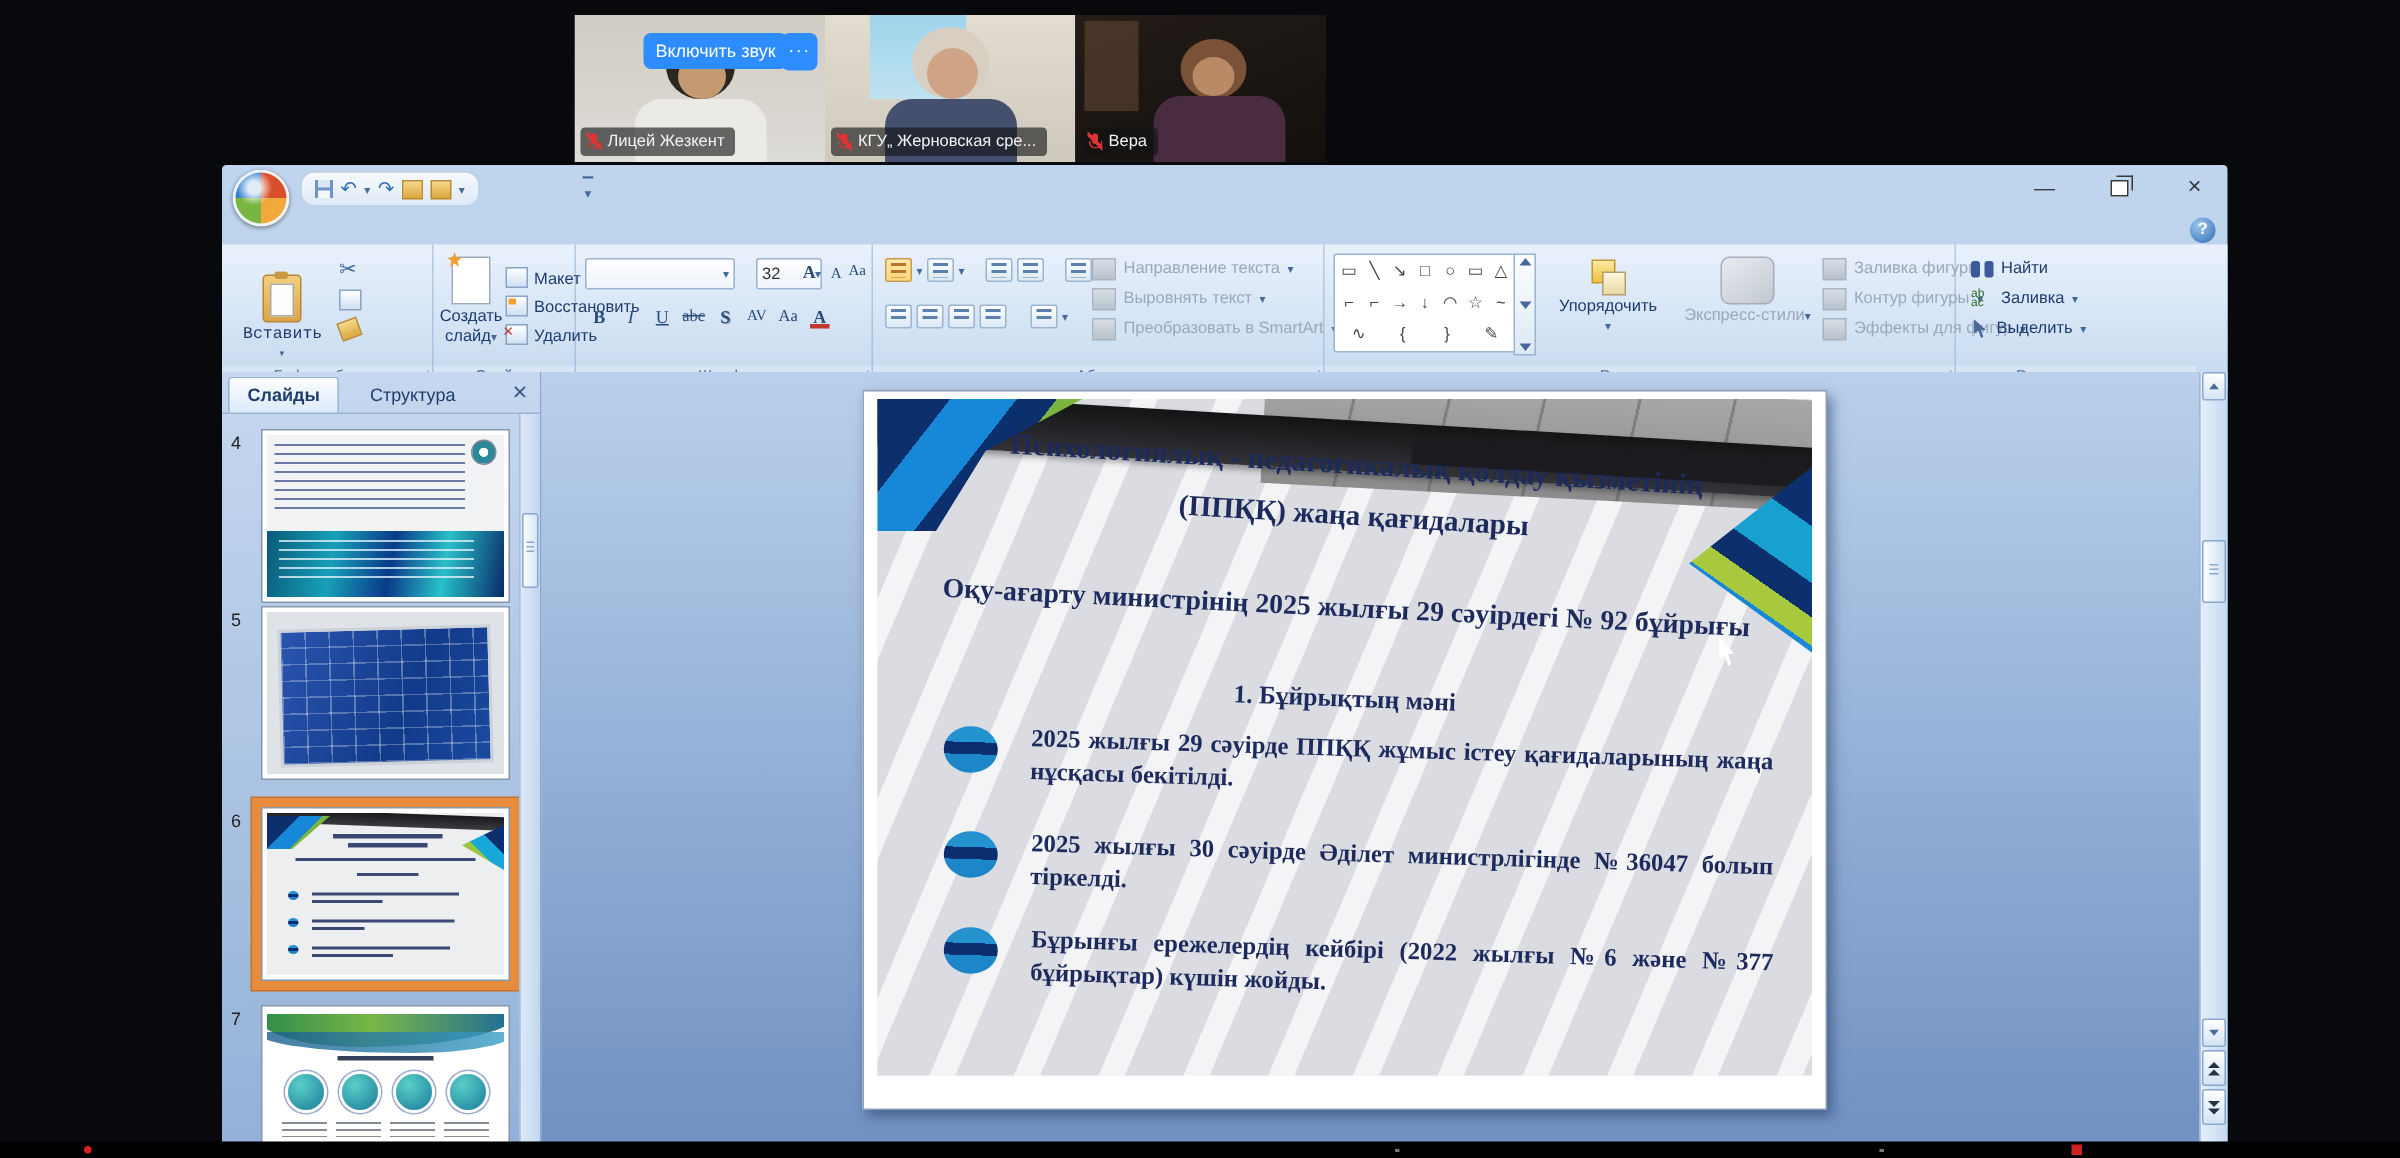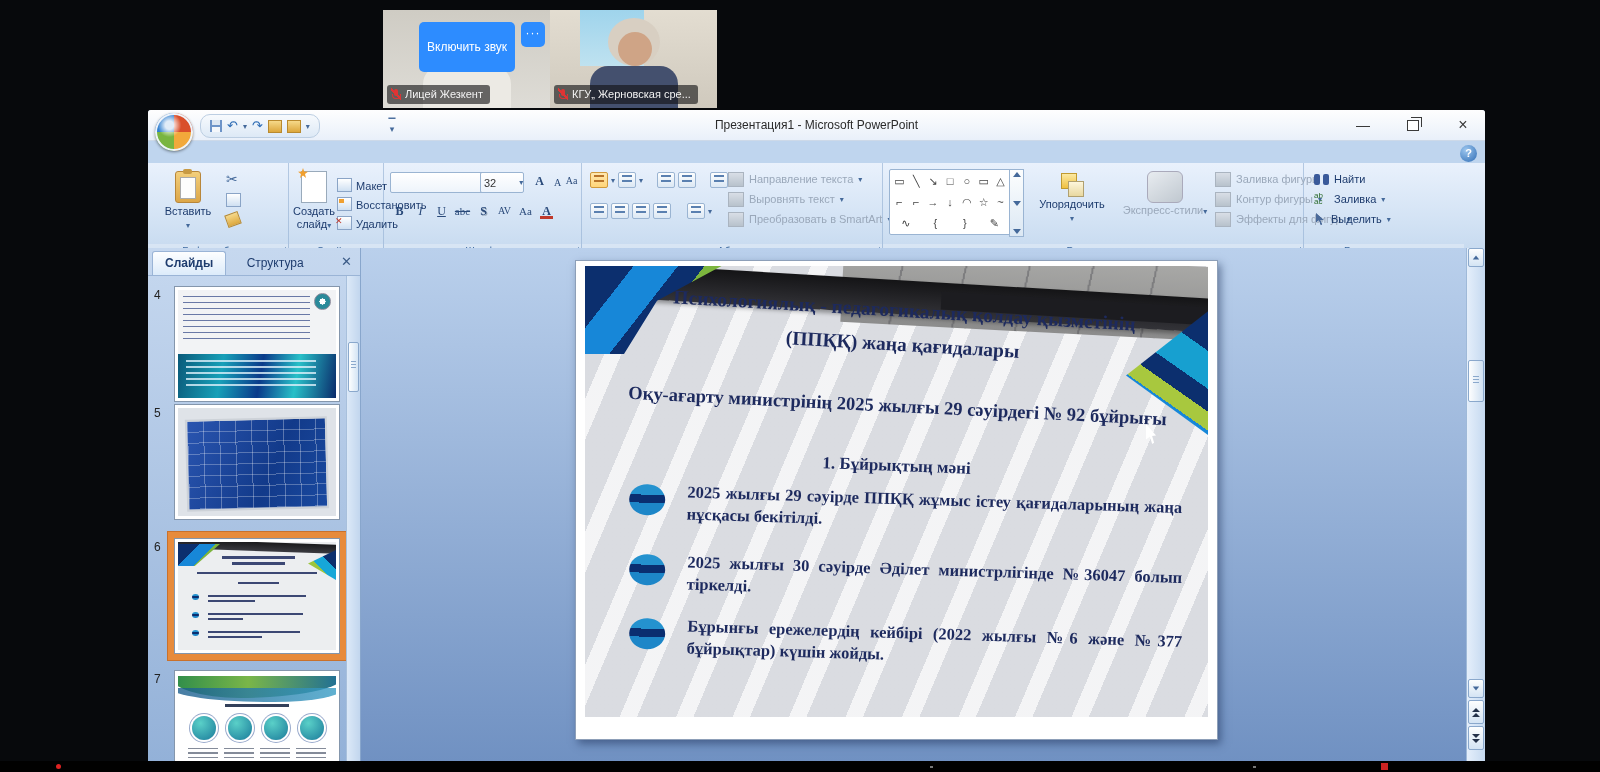--- a/index.html
+++ b/index.html
@@ -41,22 +41,22 @@
   .t5 .face{left:102px;top:30px;width:24px;height:22px;background:#c09a78;}
   .t5 .body{left:84px;top:50px;width:60px;background:#e4e2dc;}
   .vlabel{position:absolute;left:4px;bottom:4px;display:flex;align-items:center;gap:4px;
           background:rgba(18,18,20,.62);color:#f2f2f2;font-size:11px;line-height:13px;
           padding:3px 7px 3px 4px;border-radius:3px;white-space:nowrap;max-width:152px;overflow:hidden;}
   .vlabel.nomic{padding-left:7px;}
   .mic{position:relative;width:10px;height:13px;flex:0 0 auto;}
   .mic::before{content:"";position:absolute;left:3px;top:1px;width:4px;height:7px;background:#e03434;border-radius:2px;}
   .mic::after{content:"";position:absolute;left:1px;top:6px;width:7px;height:4px;border:1px solid #e03434;border-top:none;border-radius:0 0 4px 4px;}
   .mic .slash{position:absolute;inset:0;background:linear-gradient(45deg,transparent 44%,#e03434 44% 58%,transparent 58%);}
-  .unmute{position:absolute;left:36px;top:12px;background:#2d8cff;color:#fff;font-size:12px;
-          padding:18px 8px;border-radius:5px;border:none;cursor:pointer;}
+  .unmute{position:absolute;left:46px;top:12px;background:#2d8cff;color:#fff;font-size:12px;
+          padding:5px 8px;border-radius:5px;border:none;cursor:pointer;}
   .morebtn{position:absolute;left:138px;top:12px;width:24px;height:25px;background:#2d8cff;color:#fff;
            border-radius:5px;font-size:12px;text-align:center;line-height:22px;letter-spacing:1px;}
 
   
   .ppt{position:absolute;left:148px;top:110px;width:1337px;height:652px;background:#bfd5ee;border-radius:3px 3px 0 0;}
   .tbar{position:absolute;left:0;right:0;top:0;height:30px;background:linear-gradient(#fefefe,#e9f0fa);
         border-bottom:1px solid #cdd9e8;border-radius:3px 3px 0 0;}
   .ttext{line-height:30px;text-align:center;font-size:12px;color:#2a2a2a;}
   .wc{position:absolute;top:5px;width:34px;height:20px;color:#3a3a3a;text-align:center;font-size:14px;line-height:20px;}
   .wmin{left:1198px;} .wrest{left:1248px;} .wclose{left:1298px;font-size:16px;}
@@ -259,49 +259,59 @@
           <i class="body"></i>
         </div>
       <div class="vlabel">
         <span class="mic">
             <span class="slash"></span>
           </span>
         <span>КГУ„ Жерновская сре...</span>
       </div>
     </div>
 
+    <div class="vtile">
+      <div class="vp t4">
+          <i class="hair"></i>
+          <i class="face"></i>
+          <i class="body"></i>
+        </div>
+      <div class="vlabel">
+        <span class="mic">
+            <span class="slash"></span>
+          </span>
+        <span>Вера</span>
+      </div>
+    </div>
 
   </div>
 
   <div class="ppt">
 
-    <div class="tbar">
-      <div class="ttext">Презентация1 - Microsoft PowerPoint</div>
-    </div>
     <div class="orb"></div>
     <div class="qat">
       <span class="floppy"></span>
       <span class="qi">↶</span>
         <span class="caret">▾</span>
       <span class="qi">↷</span>
       <span class="ybox"></span>
       <span class="ybox"></span>
         <span class="caret">▾</span>
     </div>
     <div class="qatmore">▔<br>▾</div>
     <div class="wc wmin">—</div>
     <div class="wc wrest"><span class="rbox"></span></div>
     <div class="wc wclose">×</div>
 
     <div class="helpbtn">?</div>
 
     <div class="ribbon">
 
       <div class="grp" style="left:0;width:140px;">
-        <div class="bigbtn" style="left:14px;top:8px;width:52px;">
+        <div class="bigbtn" style="left:14px;top:20px;width:52px;font-family:Liberation Mono, monospace;">
           <div class="clipicon"></div>
           <span>Вставить</span><br><span class="caret">▾</span>
         </div>
         <div style="position:absolute;left:78px;top:8px;display:flex;flex-direction:column;gap:6px;">
           <span style="font-size:14px;color:#44699a;">✂</span>
           <span class="mi"></span>
           <span class="ybox" style="transform:rotate(-20deg);"></span>
         </div>
         <div class="glabel">Буфер обмена</div>
         <span class="dl"></span>
@@ -328,21 +338,21 @@
             </div>
         </div>
         <div class="glabel">Слайды</div>
       </div>
 
       <div class="grp" style="left:236px;width:197px;">
         <div class="combo" style="position:absolute;left:6px;top:9px;width:92px;">
             <span></span>
             <span class="caret">▾</span>
           </div>
-        <div class="combo" style="position:absolute;left:96px;top:9px;width:36px;gap:20px;">
+        <div class="combo" style="position:absolute;left:120px;top:9px;width:36px;gap:20px;">
             <span>32</span>
             <span class="caret">▾</span>
           </div>
         <span class="fbtn b" style="position:absolute;left:146px;top:8px;">A</span>
         <span class="fbtn" style="position:absolute;left:164px;top:10px;font-size:10px;">A</span>
         <span class="fbtn" style="position:absolute;left:178px;top:8px;font-size:10px;">Aa</span>
         <div style="position:absolute;left:6px;top:38px;display:flex;gap:2px;">
           <span class="fbtn b">B</span>
           <span class="fbtn i">I</span>
           <span class="fbtn u">U</span>

